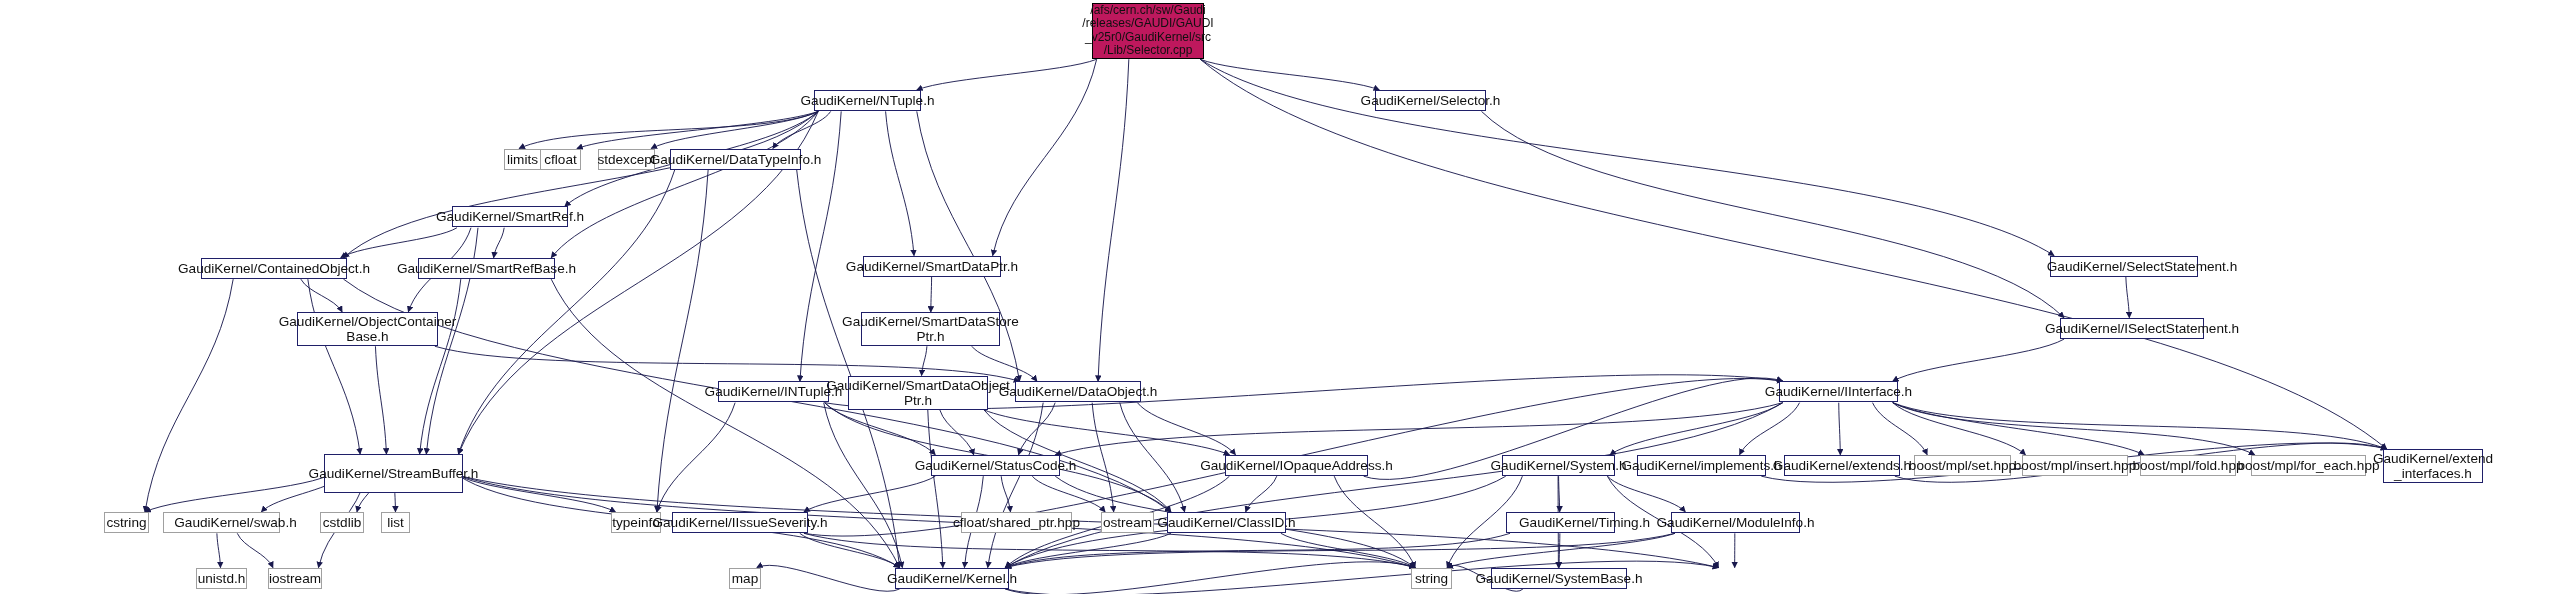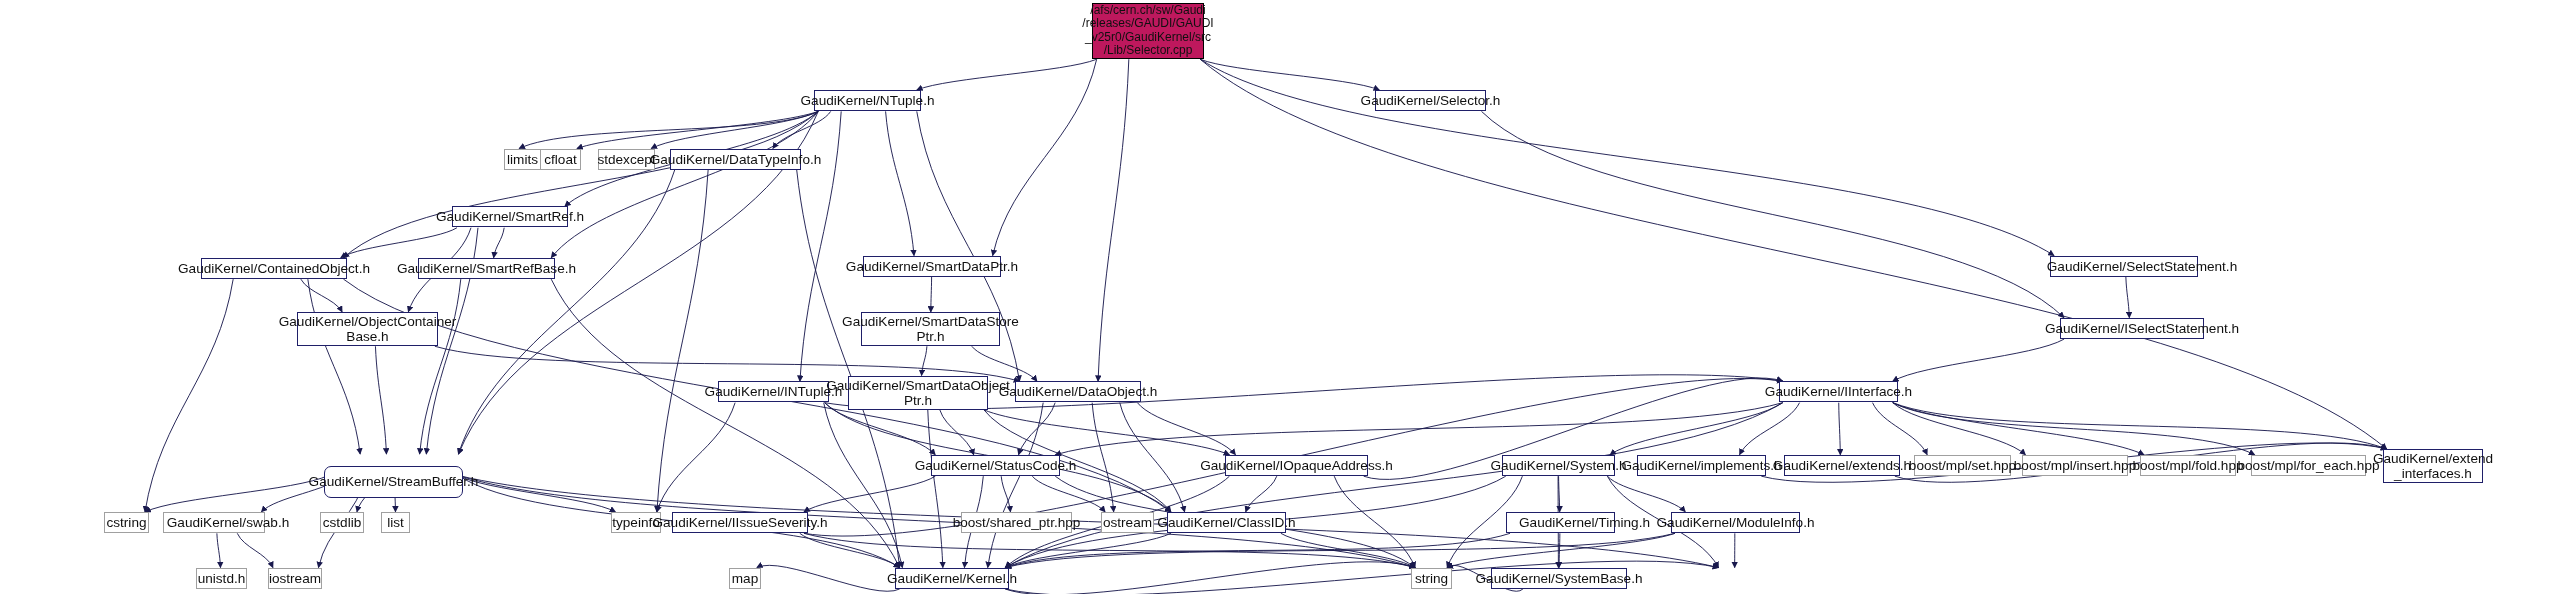--- a/index.html
+++ b/index.html
@@ -173,39 +173,39 @@
       <div class="node" style="left: 297px; top: 312px; width: 141px; height: 34px;">GaudiKernel/ObjectContainer
 Base.h</div>
       <div class="node" style="left: 2060px; top: 318px; width: 144px; height: 21.4px; padding-left: 20px;">GaudiKernel/ISelectStatement.h</div>
       <div class="node" style="left: 861px; top: 312px; width: 139px; height: 34px;">GaudiKernel/SmartDataStore
 Ptr.h</div>
       <div class="node" style="left: 718px; top: 381px; width: 111px; height: 21.4px;">GaudiKernel/INTuple.h</div>
       <div class="node" style="left: 848px; top: 376px; width: 140px; height: 34px;">GaudiKernel/SmartDataObject
 Ptr.h</div>
       <div class="node" style="left: 1015px; top: 381px; width: 126px; height: 21.4px;">GaudiKernel/DataObject.h</div>
       <div class="node" style="left: 1779px; top: 381px; width: 119px; height: 21.4px;">GaudiKernel/IInterface.h</div>
-      <div class="node" style="left: 324px; top: 466px; width: 139px; height: 32px; border-radius: 7px;">GaudiKernel/StreamBuffer.h</div>
+      <div class="node" style="left: 324px; top: 454px; width: 139px; height: 39px;">GaudiKernel/StreamBuffer.h</div>
       <div class="node" style="left: 931px; top: 455px; width: 129px; height: 21.4px;">GaudiKernel/StatusCode.h</div>
       <div class="node" style="left: 1225px; top: 455px; width: 143px; height: 21.4px;">GaudiKernel/IOpaqueAddress.h</div>
       <div class="node" style="left: 1502px; top: 455px; width: 113px; height: 21.4px;">GaudiKernel/System.h</div>
       <div class="node" style="left: 1637px; top: 455px; width: 129px; height: 21.4px;">GaudiKernel/implements.h</div>
       <div class="node" style="left: 1784px; top: 455px; width: 116px; height: 21.4px;">GaudiKernel/extends.h</div>
       <div class="node sys" style="left: 1914px; top: 455px; width: 97px; height: 21.4px;">boost/mpl/set.hpp</div>
       <div class="node sys" style="left: 2022px; top: 455px; width: 106px; height: 21.4px;">boost/mpl/insert.hpp</div>
       <div class="node sys" style="left: 2140px; top: 455px; width: 96px; height: 21.4px;">boost/mpl/fold.hpp</div>
       <div class="node sys" style="left: 2251px; top: 455px; width: 115px; height: 21.4px;">boost/mpl/for_each.hpp</div>
       <div class="node" style="left: 2383px; top: 449px; width: 100px; height: 34px;">GaudiKernel/extend
 _interfaces.h</div>
       <div class="node sys" style="left: 104px; top: 512px; width: 45px; height: 21.4px;">cstring</div>
-      <div class="node sys" style="left: 163px; top: 512px; width: 102px; height: 21.4px; padding-left: 28px;">GaudiKernel/swab.h</div>
+      <div class="node sys" style="left: 163px; top: 512px; width: 117px; height: 21.4px; padding-left: 28px;">GaudiKernel/swab.h</div>
       <div class="node sys" style="left: 320px; top: 512px; width: 44px; height: 21.4px;">cstdlib</div>
       <div class="node sys" style="left: 381px; top: 512px; width: 29px; height: 21.4px;">list</div>
       <div class="node sys" style="left: 611px; top: 512px; width: 50px; height: 21.4px;">typeinfo</div>
       <div class="node" style="left: 672px; top: 512px; width: 136px; height: 21.4px;">GaudiKernel/IIssueSeverity.h</div>
-      <div class="node sys" style="left: 961px; top: 512px; width: 111px; height: 21.4px;">boost/shared_ptr.hpp</div>
+      <div class="node sys" style="left: 961px; top: 512px; width: 111px; height: 21.4px;">cfloat/shared_ptr.hpp</div>
       <div class="node sys" style="left: 1101px; top: 512px; width: 53px; height: 21.4px;">ostream</div>
       <div class="node" style="left: 1167px; top: 512px; width: 119px; height: 21.4px;">GaudiKernel/ClassID.h</div>
       <div class="node" style="left: 1506px; top: 512px; width: 109px; height: 21.4px; padding-left: 48px;">GaudiKernel/Timing.h</div>
       <div class="node" style="left: 1671px; top: 512px; width: 129px; height: 21.4px;">GaudiKernel/ModuleInfo.h</div>
       <div class="node sys" style="left: 196px; top: 568px; width: 51px; height: 21.4px;">unistd.h</div>
       <div class="node sys" style="left: 268px; top: 568px; width: 54px; height: 21.4px;">iostream</div>
       <div class="node sys" style="left: 729px; top: 568px; width: 32px; height: 21.4px;">map</div>
       <div class="node" style="left: 895px; top: 568px; width: 114px; height: 21.4px;">GaudiKernel/Kernel.h</div>
       <div class="node sys" style="left: 1411px; top: 568px; width: 41px; height: 21.4px;">string</div>
       <div class="node" style="left: 1491px; top: 568px; width: 136px; height: 21.4px;">GaudiKernel/SystemBase.h</div>

